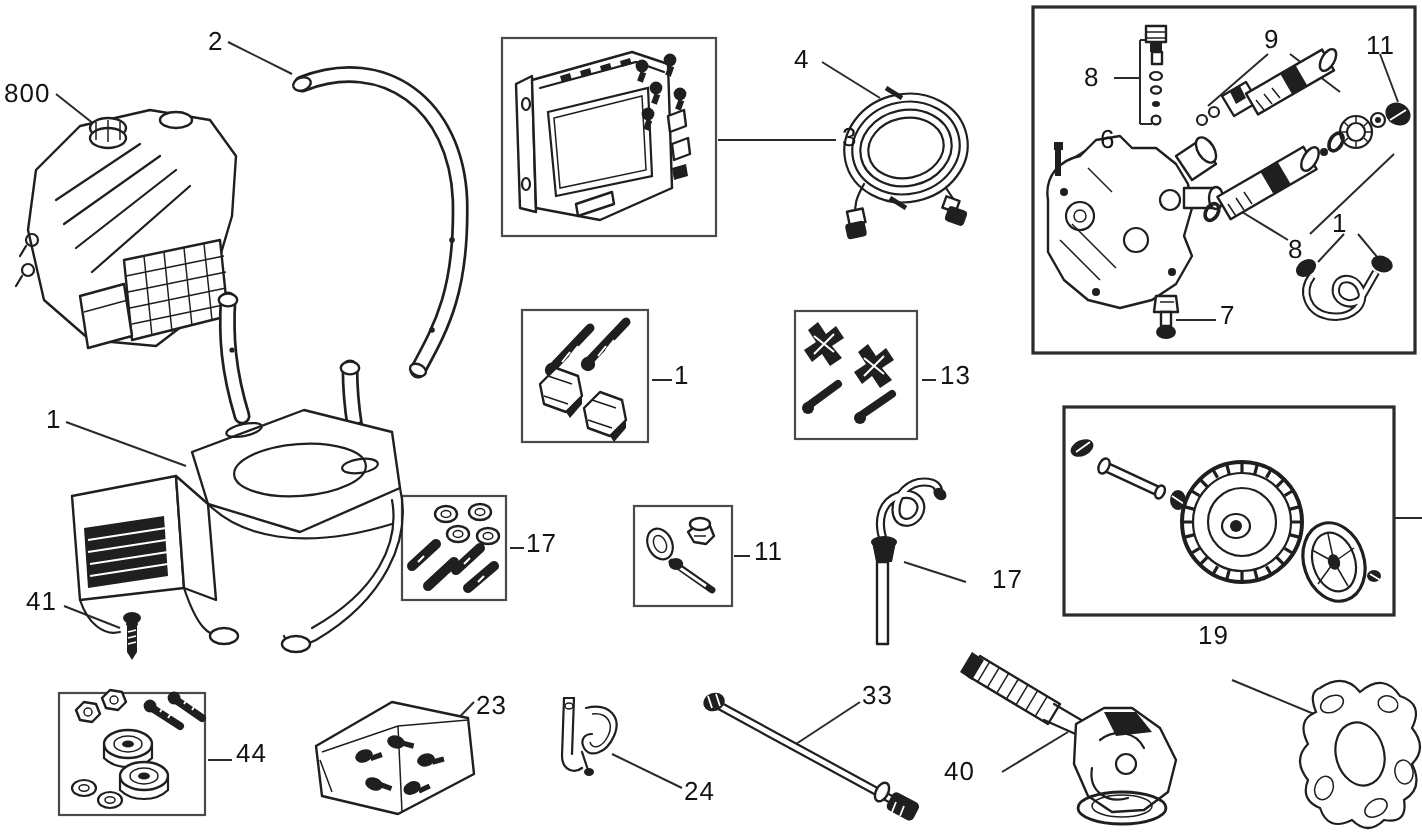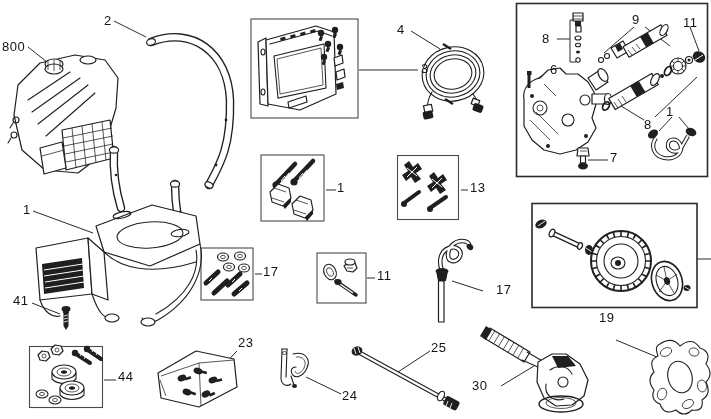--- a/index.html
+++ b/index.html
@@ -438,18 +438,18 @@
   <div class="lbl" style="left:644px;top:118px">8</div>
   <div class="lbl" style="left:610px;top:151px">7</div>
   <div class="lbl" style="left:23px;top:203px">1</div>
   <div class="lbl" style="left:337px;top:181px">1</div>
   <div class="lbl" style="left:470px;top:181px">13</div>
   <div class="lbl" style="left:263px;top:265px">17</div>
   <div class="lbl" style="left:377px;top:269px">11</div>
   <div class="lbl" style="left:496px;top:283px">17</div>
   <div class="lbl" style="left:13px;top:294px">41</div>
   <div class="lbl" style="left:118px;top:370px">44</div>
-  <div class="lbl" style="left:238px;top:336px">23</div>
+  <div class="lbl" style="left:238px;top:346px">23</div>
   <div class="lbl" style="left:342px;top:389px">24</div>
-  <div class="lbl" style="left:431px;top:341px">25</div>
-  <div class="lbl" style="left:472px;top:379px">30</div>
+  <div class="lbl" style="left:431px;top:341px">33</div>
+  <div class="lbl" style="left:472px;top:379px">40</div>
   <div class="lbl" style="left:599px;top:311px">19</div>
 </div>
 
 </body></html>

